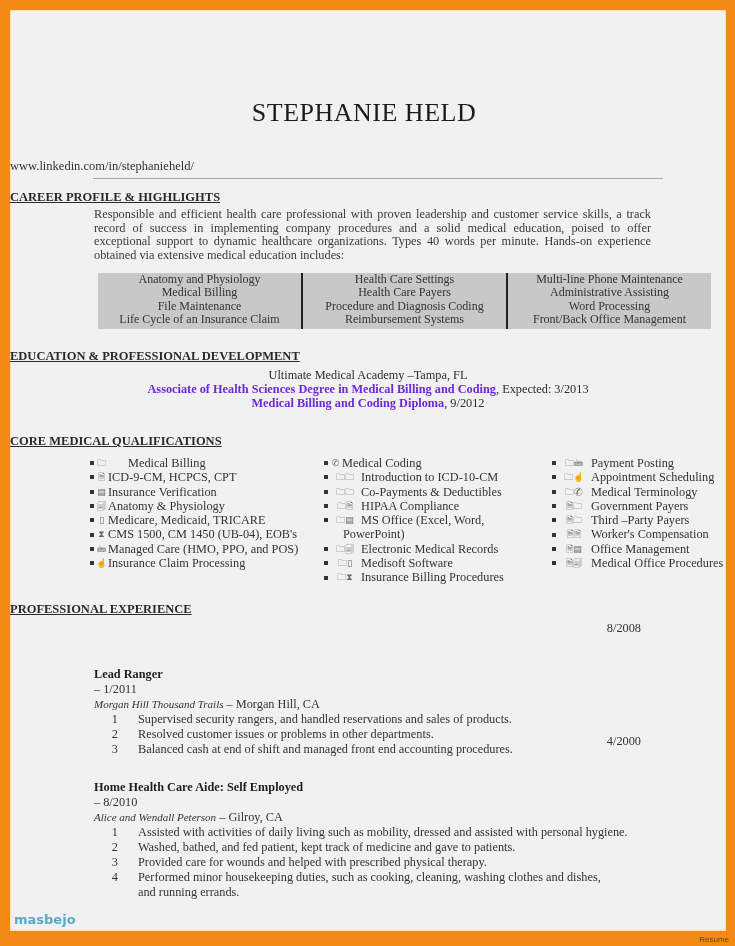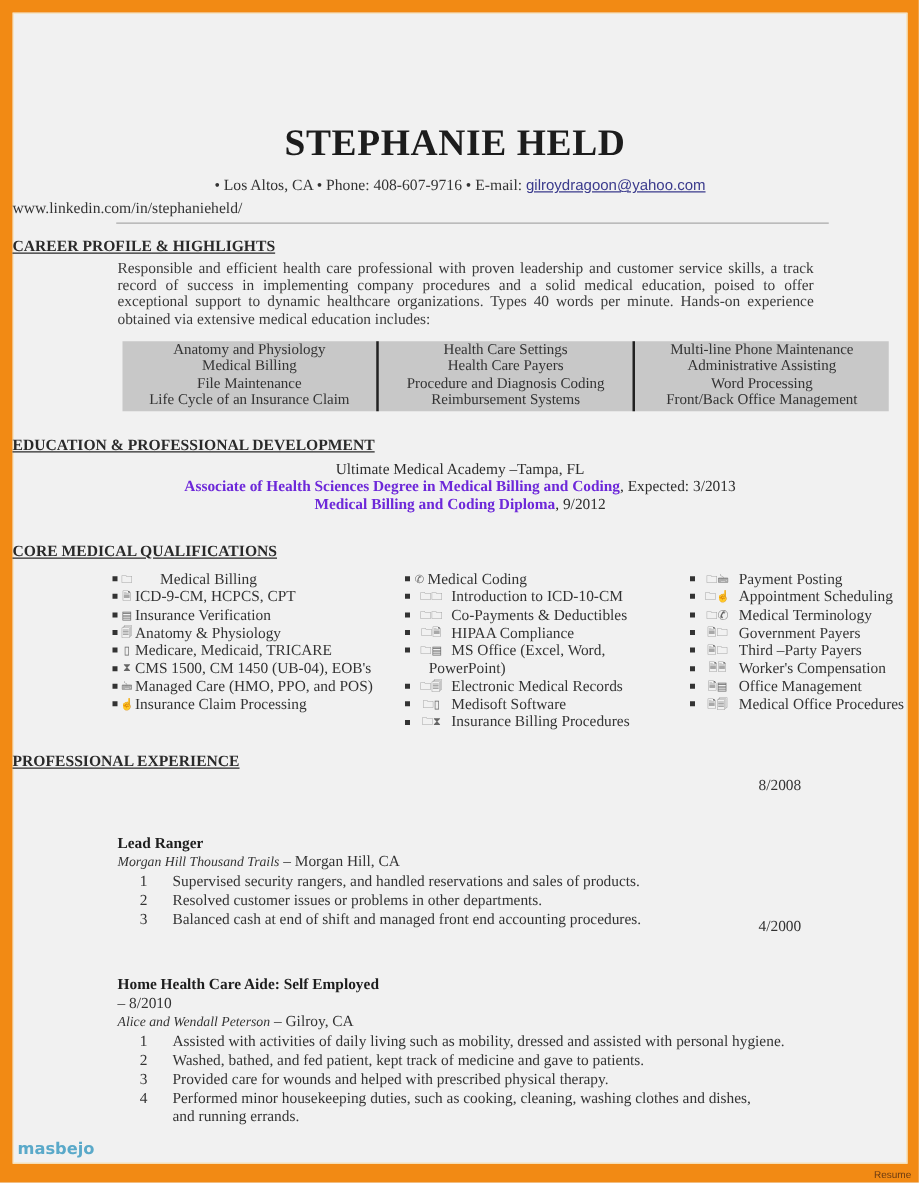--- a/index.html
+++ b/index.html
@@ -1,21 +1,21 @@
 <!DOCTYPE html>
 <html><head>
 <meta charset="utf-8">
 <style>
   html, body { margin:0; padding:0; }
   body { width:735px; height:946px; background:#f28a14; position:relative; overflow:hidden;
          font-family:"Liberation Serif","DejaVu Serif",serif; color:#2a2a2a; }
   .page { position:absolute; left:10px; top:10px; width:716px; height:921px;
           background:#f1f1f1; box-shadow: inset 0 0 0 1px #f6e2b8; }
   .abs { position:absolute; }
-  .name { left:0; width:708px; top:88px; text-align:center; font-size:30px; font-weight:bold;
+  .name { left:0; width:708px; top:88px; text-align:center; font-size:26px; font-weight:normal;
           letter-spacing:0.5px; color:#1c1c1c; }
   .contact { left:0; width:716px; top:131px; text-align:center; font-size:12.5px; color:#333; }
   .contact .email { color:#3a3a8c; text-decoration:underline; font-family:"Liberation Sans",sans-serif; font-size:12px; }
   .linkedin { left:0; width:716px; top:149px; text-align:left; font-size:12.5px; color:#333; }
   .hr { left:83px; width:570px; top:168px; height:1px; background:#a9a9a9; }
   .sect { left:0; width:716px; font-size:12.5px; font-weight:bold; text-decoration:underline; color:#2a2a2a; }
   .profile { left:84px; width:557px; top:198px; font-size:12.3px; line-height:13.6px; text-align:justify; color:#3a3a3a; }
   .skills { left:88px; top:263px; width:613px; height:56px; background:#c8c8c8; display:flex; }
   .skills .col { flex:1; text-align:center; font-size:12px; line-height:13.4px; color:#333; padding-top:0px; }
   .skills .sep { width:2px; background:#222; margin:0; }
@@ -31,23 +31,20 @@
   .li .n { width:44px; text-align:right; padding-right:20px; box-sizing:border-box; flex:none; padding-left:0; }
   .wm { left:4px; bottom:4px; font-family:"DejaVu Sans",sans-serif; font-size:13px; color:#5aa9c9; font-weight:bold; }
   .resume-tag { right:6px; bottom:2px; font-family:"Liberation Sans",sans-serif; font-size:8px; color:#6b3b12; }
 </style>
 </head>
 <body>
 
 <div class="page">
 
   <div class="abs name">STEPHANIE HELD</div>
-  <div class="abs contact">
-    <span>• Los Altos, CA • Phone: 408-607-9716 • E-mail: </span><span class="email">gilroydragoon@yahoo.com</span>
-  </div>
   <div class="abs linkedin">www.linkedin.com/in/stephanieheld/</div>
   <div class="abs hr"></div>
 
   <div class="abs sect" style="top:180px">CAREER PROFILE &amp; HIGHLIGHTS</div>
   <div class="abs profile">Responsible and efficient health care professional with proven leadership and customer service skills, a track record of success in implementing company procedures and a solid medical education, poised to offer exceptional support to dynamic healthcare organizations. Types 40 words per minute. Hands-on experience obtained via extensive medical education includes:</div>
 
   <div class="abs skills">
     <div class="col">
       <div>Anatomy and Physiology</div>
       <div>Medical Billing</div>
@@ -209,20 +206,21 @@
       </div>
   </div>
 
   <div class="abs sect" style="top:592px">PROFESSIONAL EXPERIENCE</div>
 
   <div class="abs exp" style="top:611px">
     <div style="display:flex; justify-content:space-between; line-height:15px;">
       <span class="jt">Lead Ranger</span>
       <span style="padding-right:13px">8/2008</span>
     </div>
+    <div style="line-height:15px">– 1/2011</div>
     <div style="line-height:15px"><i style="font-size:11px">Morgan Hill Thousand Trails</i><span> – Morgan Hill, CA</span></div>
     <div class="li">
         <span class="n">1</span>
         <span>Supervised security rangers, and handled reservations and sales of products.</span>
       </div>
     <div class="li">
         <span class="n">2</span>
         <span>Resolved customer issues or problems in other departments.</span>
       </div>
     <div class="li">

